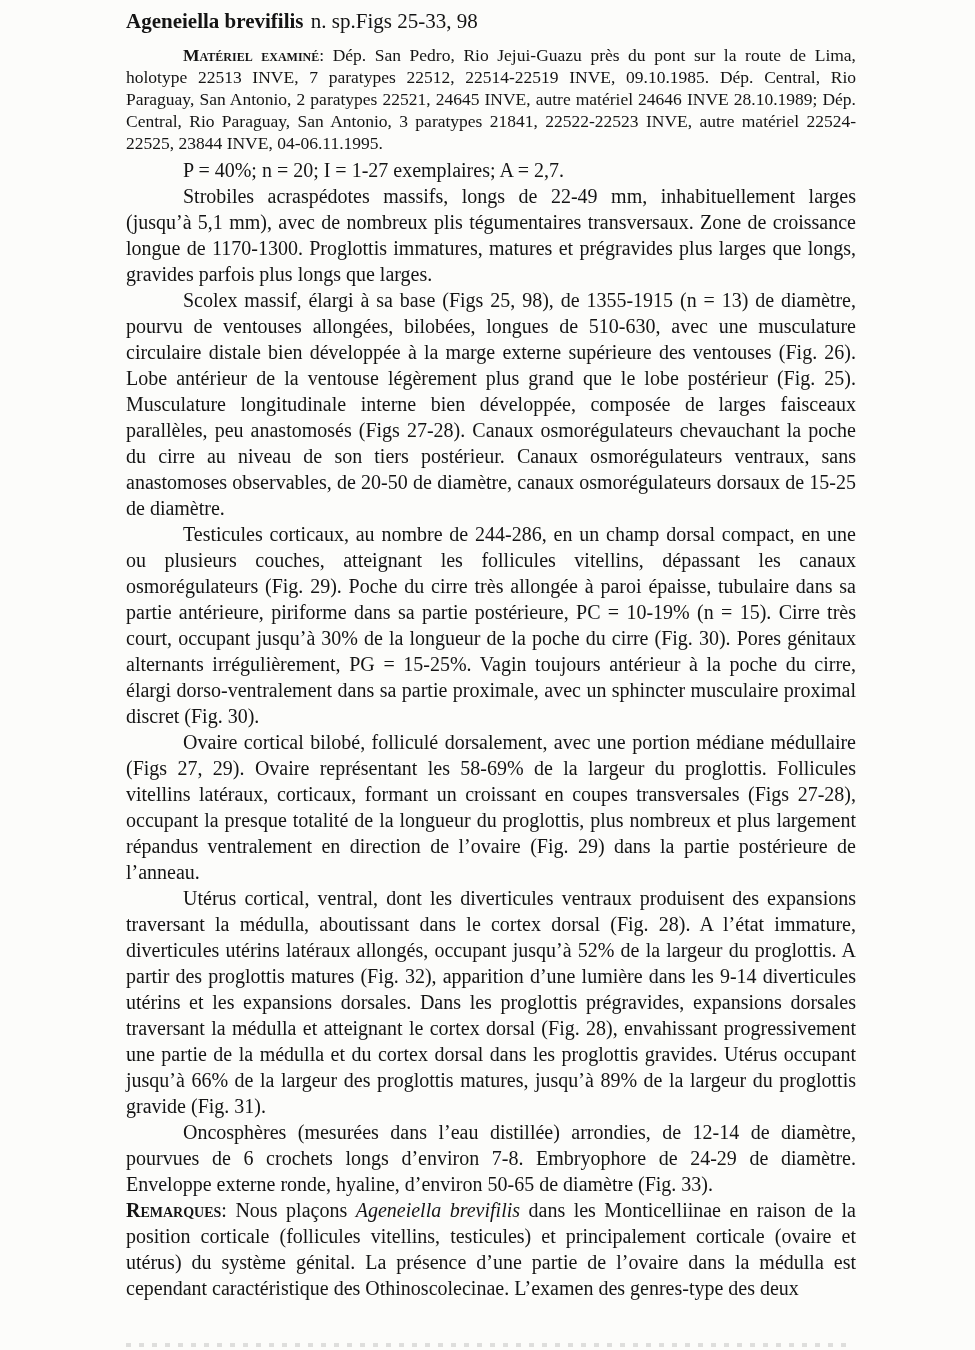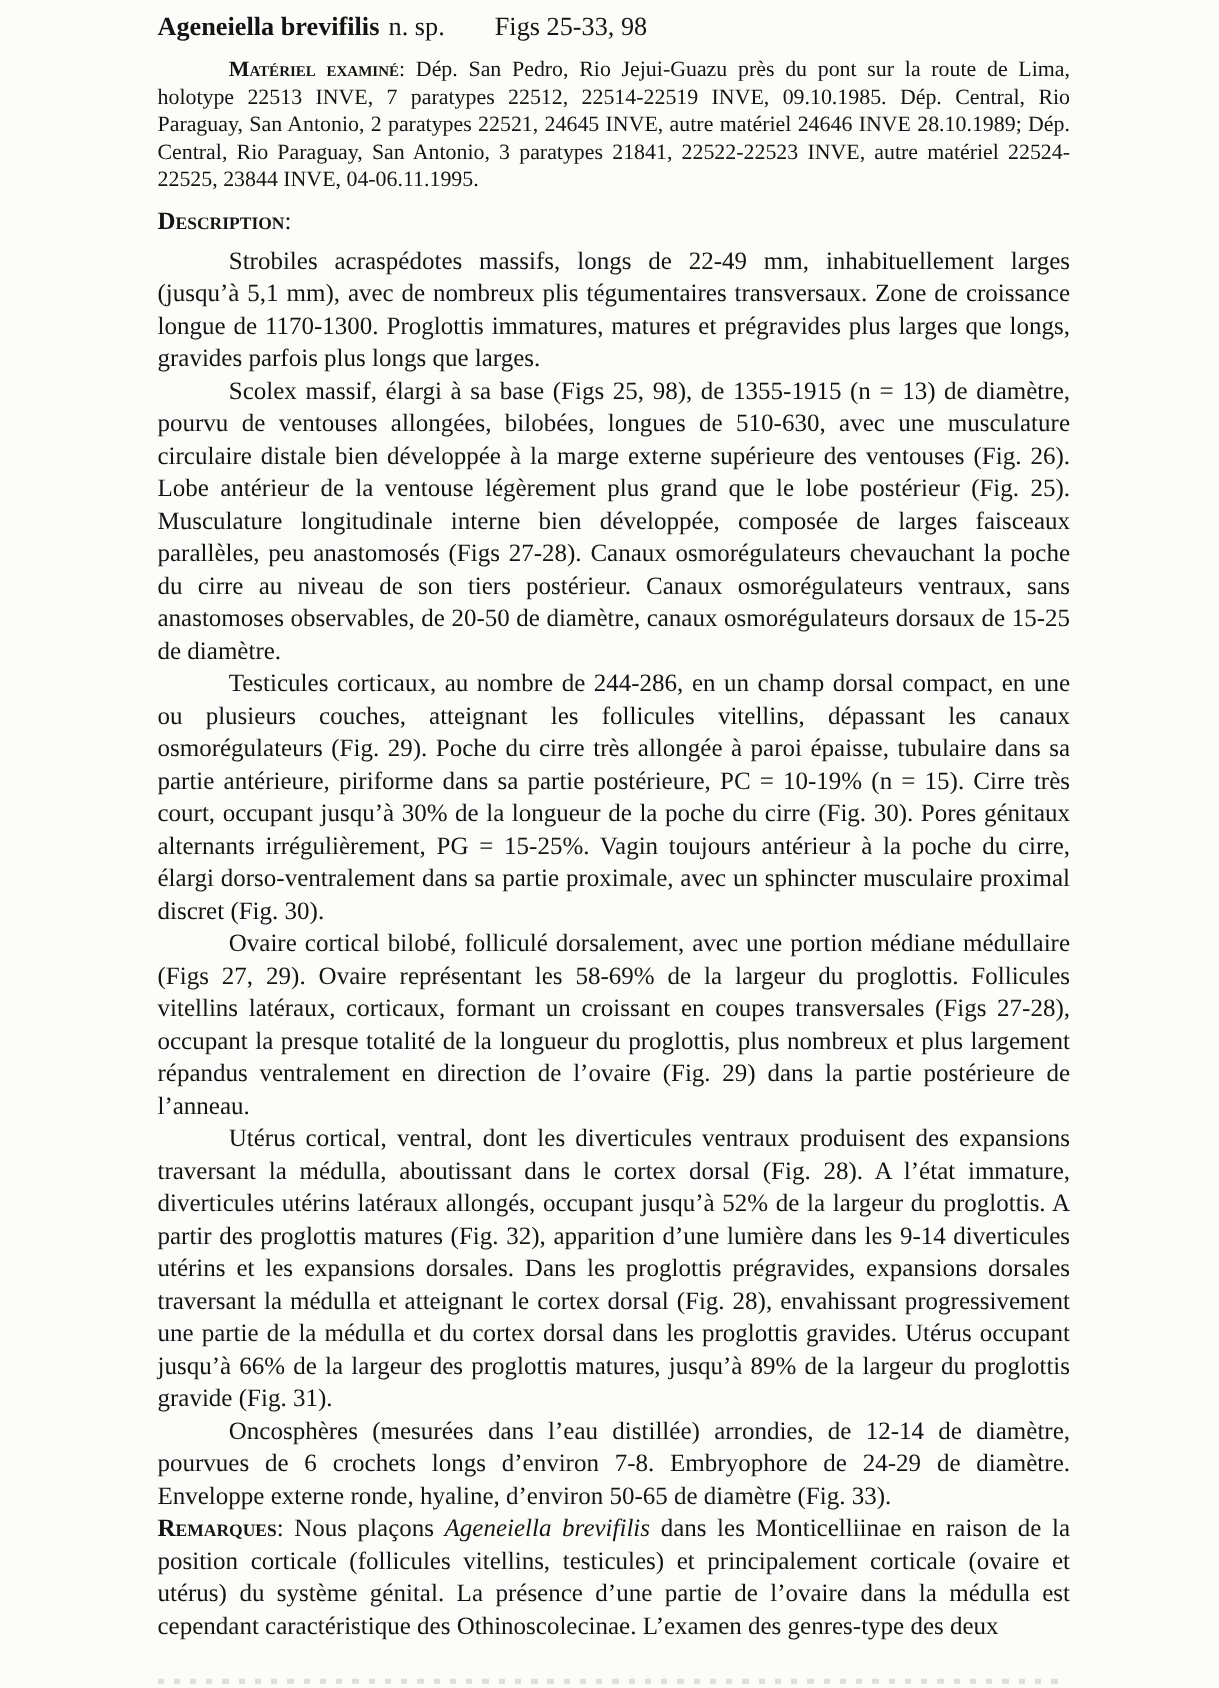--- a/index.html
+++ b/index.html
@@ -20,21 +20,21 @@
     width: 730px;
   }
   .heading {
     font-size: 21px;
     line-height: 26px;
     margin: 0 0 10px 0;
     white-space: nowrap;
   }
   .heading .b { font-weight: bold; }
   .heading .rank { margin-left: 0.35em; }
-  .heading .figs { margin-left: 40px; }
+  .heading .figs { }
   p {
     margin: 0;
     font-size: 20px;
     line-height: 26px;
     text-align: justify;
   }
   p.indent { text-indent: 57px; }
   p.small { font-size: 17.5px; line-height: 22px; }
   p.label { margin-top: 10px; margin-bottom: 6px; }
   p.stats { margin-top: 3px; }
@@ -53,21 +53,21 @@
 </style>
 </head>
 <body>
 
 <div class="page">
   <div class="heading">
     <span class="b">Ageneiella brevifilis</span><span class="rank">n. sp.</span><span class="figs">Figs 25-33, 98</span>
   </div>
   <div>
       <p class="small indent"><span class="sc">Matériel examiné</span><span>: Dép. San Pedro, Rio Jejui-Guazu près du pont sur la route de Lima, holotype 22513 INVE, 7 paratypes 22512, 22514-22519 INVE, 09.10.1985. Dép. Central, Rio Paraguay, San Antonio, 2 paratypes 22521, 24645 INVE, autre matériel 24646 INVE 28.10.1989; Dép. Central, Rio Paraguay, San Antonio, 3 paratypes 21841, 22522-22523 INVE, autre matériel 22524-22525, 23844 INVE, 04-06.11.1995.</span></p>
-      <p class="label"><span class="sc">Description</span><span>:</span></p>
+      <p class="indent stats"><span>P = 40%; n = 20; I = 1-27 exemplaires; A = 2,7.</span></p>
       <p class="indent"><span>Strobiles acraspédotes massifs, longs de 22-49 mm, inhabituellement larges (jusqu’à 5,1 mm), avec de nombreux plis tégumentaires transversaux. Zone de croissance longue de 1170-1300. Proglottis immatures, matures et prégravides plus larges que longs, gravides parfois plus longs que larges.</span></p>
       <p class="indent"><span>Scolex massif, élargi à sa base (Figs 25, 98), de 1355-1915 (n = 13) de diamètre, pourvu de ventouses allongées, bilobées, longues de 510-630, avec une musculature circulaire distale bien développée à la marge externe supérieure des ventouses (Fig. 26). Lobe antérieur de la ventouse légèrement plus grand que le lobe postérieur (Fig. 25). Musculature longitudinale interne bien développée, composée de larges faisceaux parallèles, peu anastomosés (Figs 27-28). Canaux osmorégulateurs chevauchant la poche du cirre au niveau de son tiers postérieur. Canaux osmorégulateurs ventraux, sans anastomoses observables, de 20-50 de diamètre, canaux osmorégulateurs dorsaux de 15-25 de diamètre.</span></p>
       <p class="indent"><span>Testicules corticaux, au nombre de 244-286, en un champ dorsal compact, en une ou plusieurs couches, atteignant les follicules vitellins, dépassant les canaux osmorégulateurs (Fig. 29). Poche du cirre très allongée à paroi épaisse, tubulaire dans sa partie antérieure, piriforme dans sa partie postérieure, PC = 10-19% (n = 15). Cirre très court, occupant jusqu’à 30% de la longueur de la poche du cirre (Fig. 30). Pores génitaux alternants irrégulièrement, PG = 15-25%. Vagin toujours antérieur à la poche du cirre, élargi dorso-ventralement dans sa partie proximale, avec un sphincter musculaire proximal discret (Fig. 30).</span></p>
       <p class="indent"><span>Ovaire cortical bilobé, folliculé dorsalement, avec une portion médiane médullaire (Figs 27, 29). Ovaire représentant les 58-69% de la largeur du proglottis. Follicules vitellins latéraux, corticaux, formant un croissant en coupes transversales (Figs 27-28), occupant la presque totalité de la longueur du proglottis, plus nombreux et plus largement répandus ventralement en direction de l’ovaire (Fig. 29) dans la partie postérieure de l’anneau.</span></p>
       <p class="indent"><span>Utérus cortical, ventral, dont les diverticules ventraux produisent des expansions traversant la médulla, aboutissant dans le cortex dorsal (Fig. 28). A l’état immature, diverticules utérins latéraux allongés, occupant jusqu’à 52% de la largeur du proglottis. A partir des proglottis matures (Fig. 32), apparition d’une lumière dans les 9-14 diverticules utérins et les expansions dorsales. Dans les proglottis prégravides, expansions dorsales traversant la médulla et atteignant le cortex dorsal (Fig. 28), envahissant progressivement une partie de la médulla et du cortex dorsal dans les proglottis gravides. Utérus occupant jusqu’à 66% de la largeur des proglottis matures, jusqu’à 89% de la largeur du proglottis gravide (Fig. 31).</span></p>
       <p class="indent"><span>Oncosphères (mesurées dans l’eau distillée) arrondies, de 12-14 de diamètre, pourvues de 6 crochets longs d’environ 7-8. Embryophore de 24-29 de diamètre. Enveloppe externe ronde, hyaline, d’environ 50-65 de diamètre (Fig. 33).</span></p>
       <p><span class="sc">Remarques</span><span>: Nous plaçons </span><span class="it">Ageneiella brevifilis</span><span> dans les Monticelliinae en raison de la position corticale (follicules vitellins, testicules) et principalement corticale (ovaire et utérus) du système génital. La présence d’une partie de l’ovaire dans la médulla est cependant caractéristique des Othinoscolecinae. L’examen des genres-type des deux</span></p>
     </div>
 </div>
 <div class="cutoff"></div>

